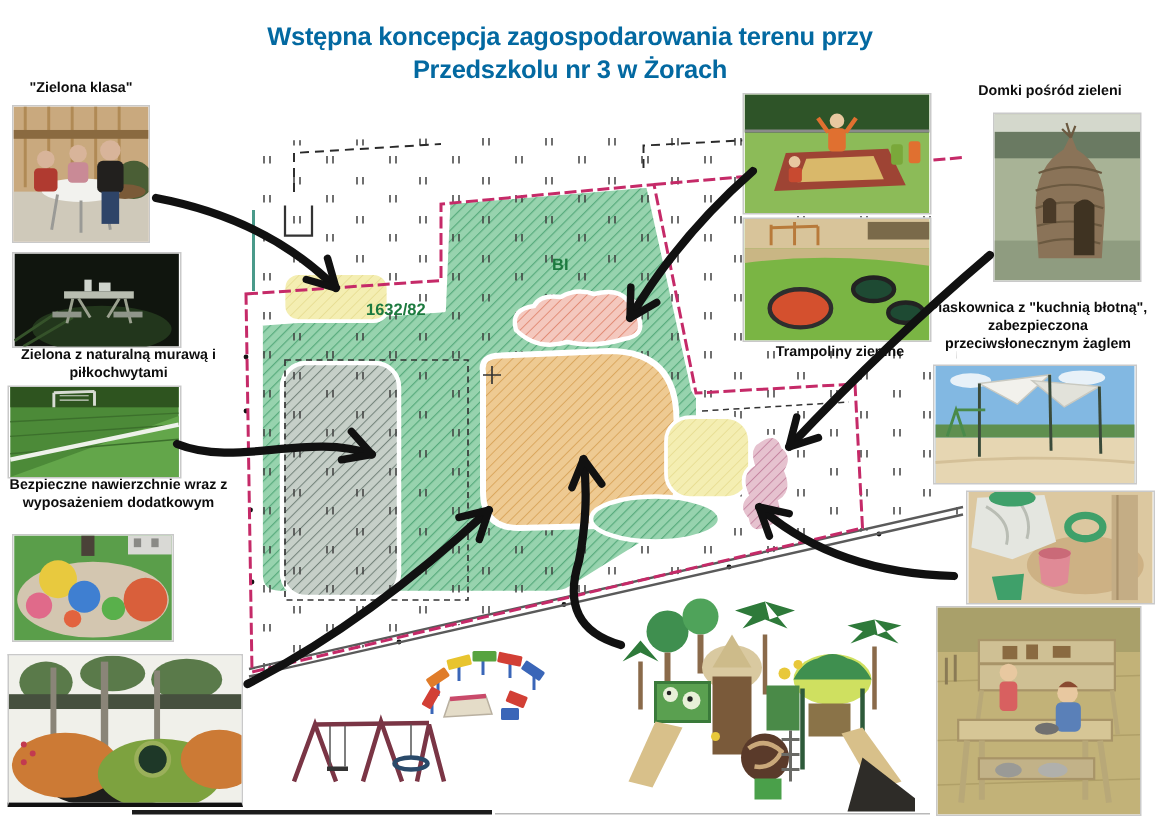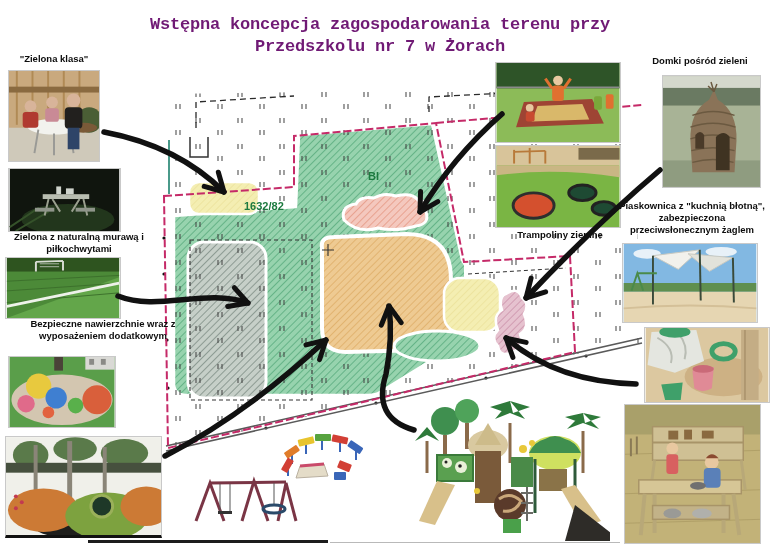--- a/index.html
+++ b/index.html
@@ -1,38 +1,38 @@
 <!DOCTYPE html>
 <html><head>
 <meta charset="utf-8">
 <style>
   html,body{margin:0;padding:0;background:#e8e8e8;}
   .canvas{position:relative;width:772px;height:546px;background:#ffffff;overflow:hidden;
           font-family:"Liberation Sans",sans-serif;outline:1px solid #b5b5b5;}
   .title{position:absolute;left:140px;top:14px;width:480px;text-align:center;
-         font-weight:bold;font-size:17px;line-height:1.3;color:#701a75;letter-spacing:-0.2px;font-family:Liberation Mono, monospace;}
+         font-weight:bold;font-size:17px;line-height:1.3;color:#0369a1;letter-spacing:-0.2px;}
   .cap{position:absolute;font-weight:bold;font-size:9.5px;line-height:1.25;color:#0d0d0d;
        text-align:center;}
   .photo{position:absolute;border:1px solid #c9c9c9;background:#fff;box-sizing:border-box;}
   .photo svg{display:block;width:100%;height:100%;}
   .art{position:absolute;}
   .art svg{display:block;width:100%;height:100%;}
   #mapplan{position:absolute;left:146px;top:88px;width:500px;height:390px;}
   #arrows{position:absolute;left:0;top:0;width:772px;height:546px;pointer-events:none;}
   .botline{position:absolute;left:88px;top:540px;width:240px;height:3px;background:#1c1c1c;}
   .botline2{position:absolute;left:330px;top:542px;width:290px;height:1px;background:#b9b9b9;}
 </style>
 </head>
 <body>
 
 <div class="canvas">
 
   <div class="title">
     <div>Wstępna koncepcja zagospodarowania terenu przy</div>
-    <div>Przedszkolu nr 7 w Żorach</div>
+    <div>Przedszkolu nr 3 w Żorach</div>
   </div>
 
   <div id="mapplan">
   <svg viewBox="0 0 500 390" xmlns="http://www.w3.org/2000/svg">
     <defs>
       <pattern id="gh" width="5" height="5" patternUnits="userSpaceOnUse" patternTransform="rotate(45)">
         <rect width="5" height="5" fill="#97d3ae"></rect>
             <line x1="0" y1="0" x2="0" y2="5" stroke="#58ab7d" stroke-width="1.6"></line>
       </pattern>
       <pattern id="grh" width="5" height="5" patternUnits="userSpaceOnUse" patternTransform="rotate(45)">
@@ -166,21 +166,21 @@
           <line x1="0" y1="24" x2="116" y2="18"></line>
           <line x1="0" y1="34" x2="116" y2="26"></line>
           <line x1="0" y1="46" x2="116" y2="36"></line>
         </g>
       <path d="M0,50 L116,26" stroke="#eef2ea" stroke-width="3"></path>
       <path d="M30,4 L30,14 M58,3 L58,13 M30,4 L58,3" stroke="#d8dcd4" stroke-width="2" fill="none"></path>
       <path d="M34,6 L54,6 M34,9 L54,9" stroke="#cfd4cc" stroke-width="0.8"></path>
     </svg>
   </div>
 
-  <div class="cap" style="left:0px;top:318px;width:158px;padding-left:24px;">Bezpieczne nawierzchnie wraz z wyposażeniem dodatkowym</div>
+  <div class="cap" style="left:0px;top:318px;width:158px;">Bezpieczne nawierzchnie wraz z wyposażeniem dodatkowym</div>
 
   <div class="photo" style="left:8px;top:356px;width:108px;height:72px;">
     <svg viewBox="0 0 108 72">
       <rect width="108" height="72" fill="#5a9e4a"></rect>
       <rect x="46" y="0" width="9" height="14" fill="#4a4238"></rect>
       <rect x="78" y="0" width="30" height="13" fill="#d9d9d5"></rect>
       <rect x="82" y="2" width="5" height="6" fill="#8a8a86"></rect>
         <rect x="94" y="2" width="5" height="6" fill="#8a8a86"></rect>
       <ellipse cx="54" cy="44" rx="52" ry="26" fill="#d3c6b0"></ellipse>
       <circle cx="30" cy="30" r="13" fill="#e8c93e"></circle>

